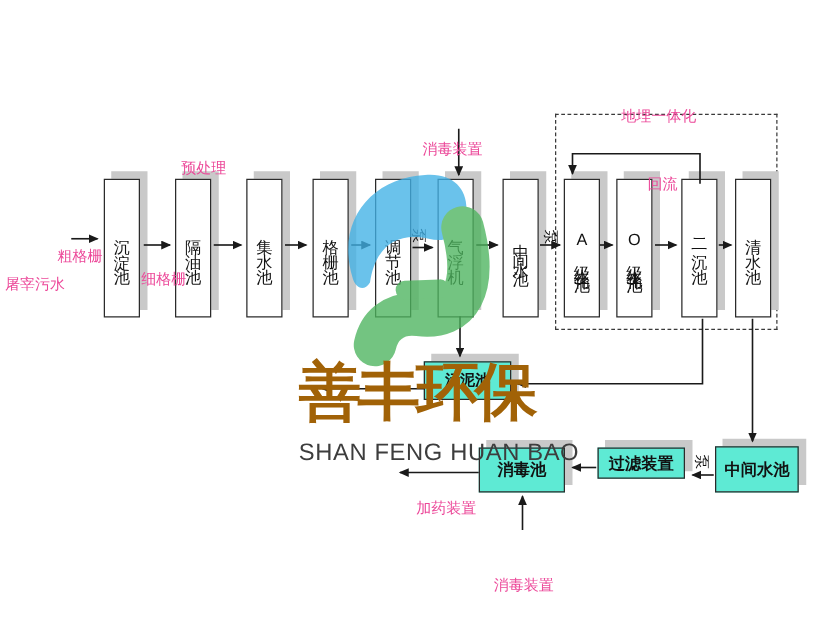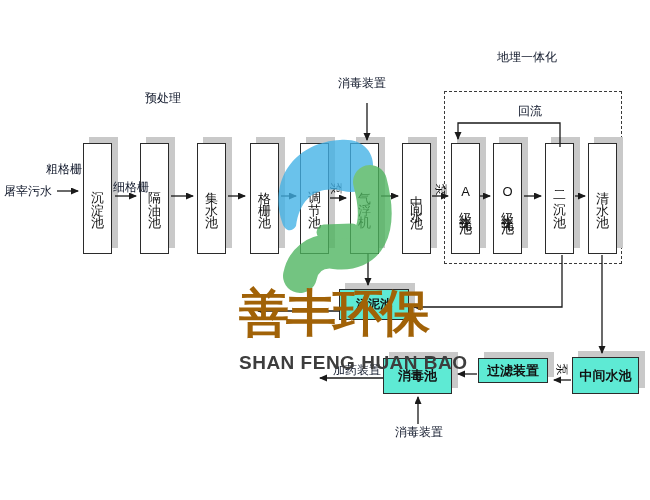--- a/index.html
+++ b/index.html
@@ -23,31 +23,31 @@
   .hbox{
     position:absolute;box-sizing:border-box;background:#5eead4;
     border:1.5px solid #2b2b2b;box-shadow:6px -6px 0 0 #c9c9c9;
     display:flex;align-items:center;justify-content:center;
     font-size:13px;z-index:3;font-weight:bold;
   }
 
   .dash{position:absolute;left:444px;top:91px;width:178px;height:173px;
     border:1.5px dashed #3a3a3a;z-index:2;box-sizing:border-box;}
 
-  .lbl{position:absolute;font-size:12px;white-space:nowrap;z-index:5;color:#0f172a;}
+  .lbl{position:absolute;font-size:12px;white-space:nowrap;z-index:5;color:#ec4899;margin-top:36px;}
   .lbl-sm{font-size:11px;}
   .pump{position:absolute;font-size:12px;z-index:5;transform:rotate(90deg);transform-origin:center;}
 
   svg.lines{position:absolute;left:0;top:0;z-index:4;pointer-events:none;}
   svg.wm-logo{position:absolute;left:0;top:0;z-index:8;pointer-events:none;opacity:0.78;}
 
   .wm-cn{position:absolute;left:239px;top:286px;z-index:9;
     font-size:50px;font-weight:bold;letter-spacing:-3px;line-height:1.1;}
   .wm-en{position:absolute;left:239px;top:352px;z-index:9;
-    font-size:19px;font-weight:bold;letter-spacing:0.5px;}
+    font-size:19px;font-weight:normal;letter-spacing:0.5px;}
 </style>
 </head>
 <body>
 
 <div class="stage">
 
   <div class="dash"></div>
 
   <div class="tank c3" style="left:83px">沉淀池</div>
   <div class="tank c3" style="left:140px">隔油池</div>

